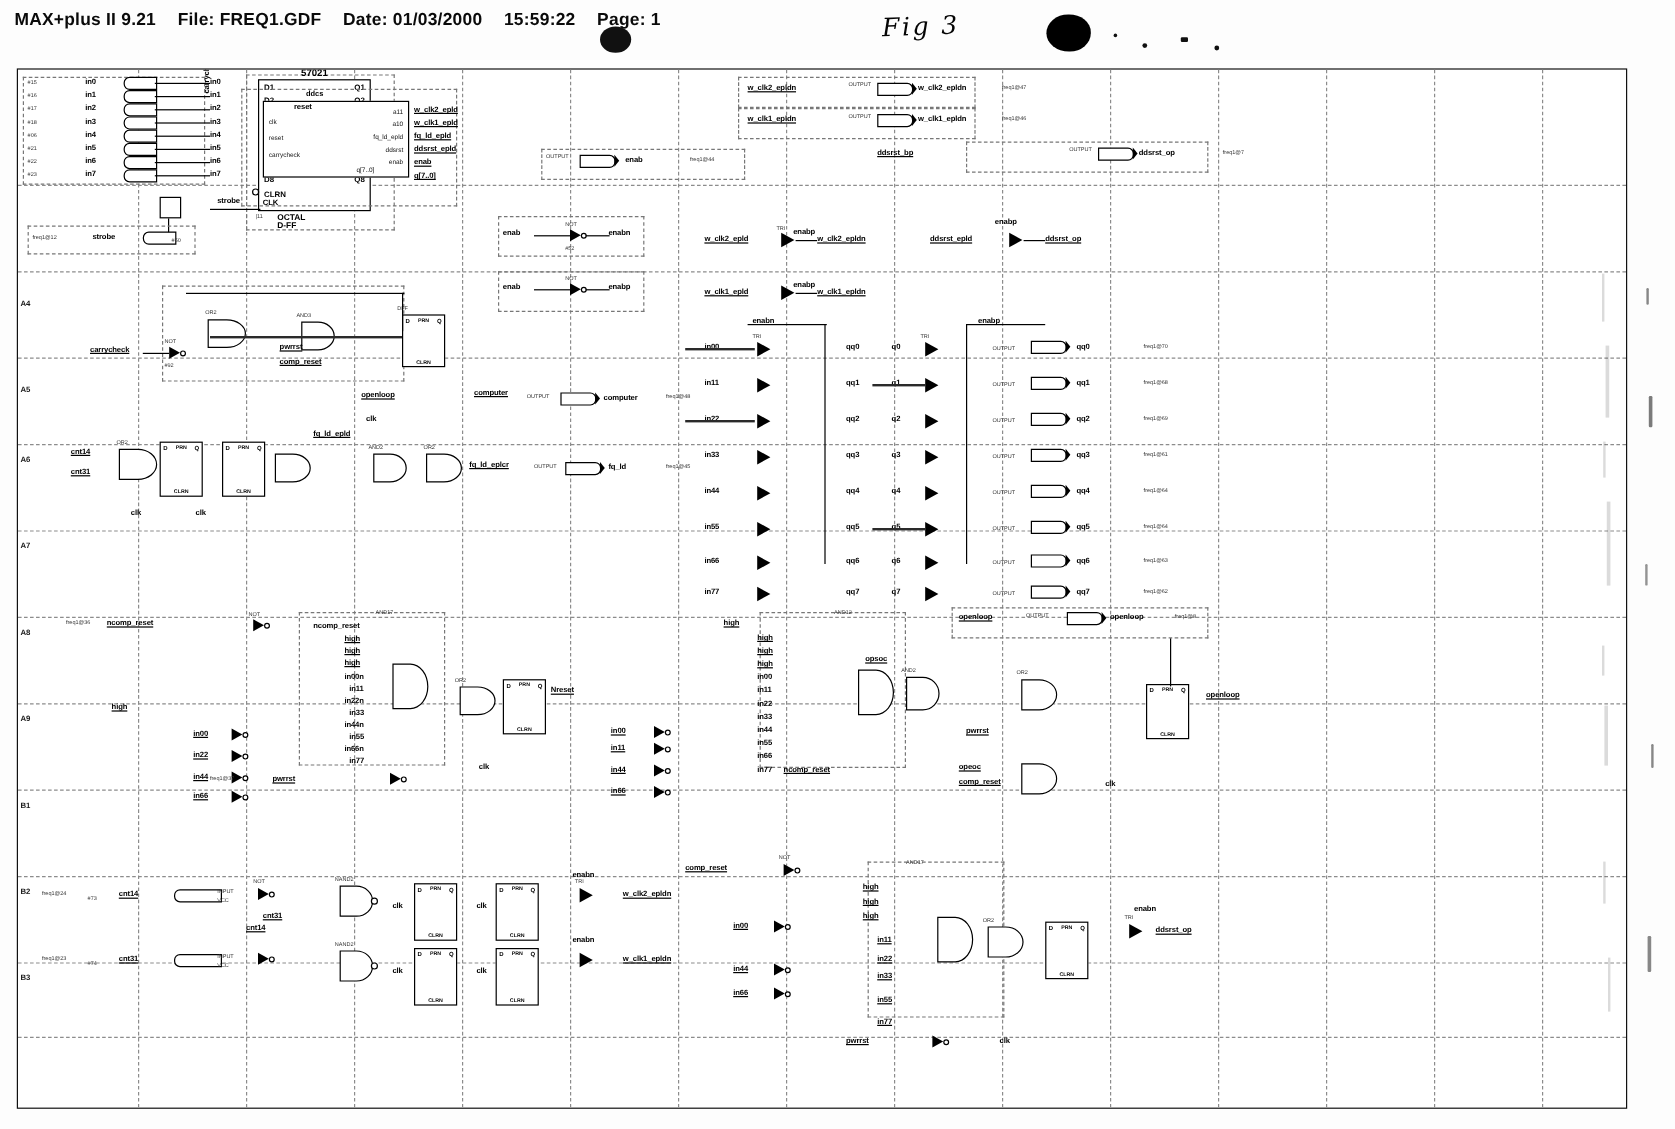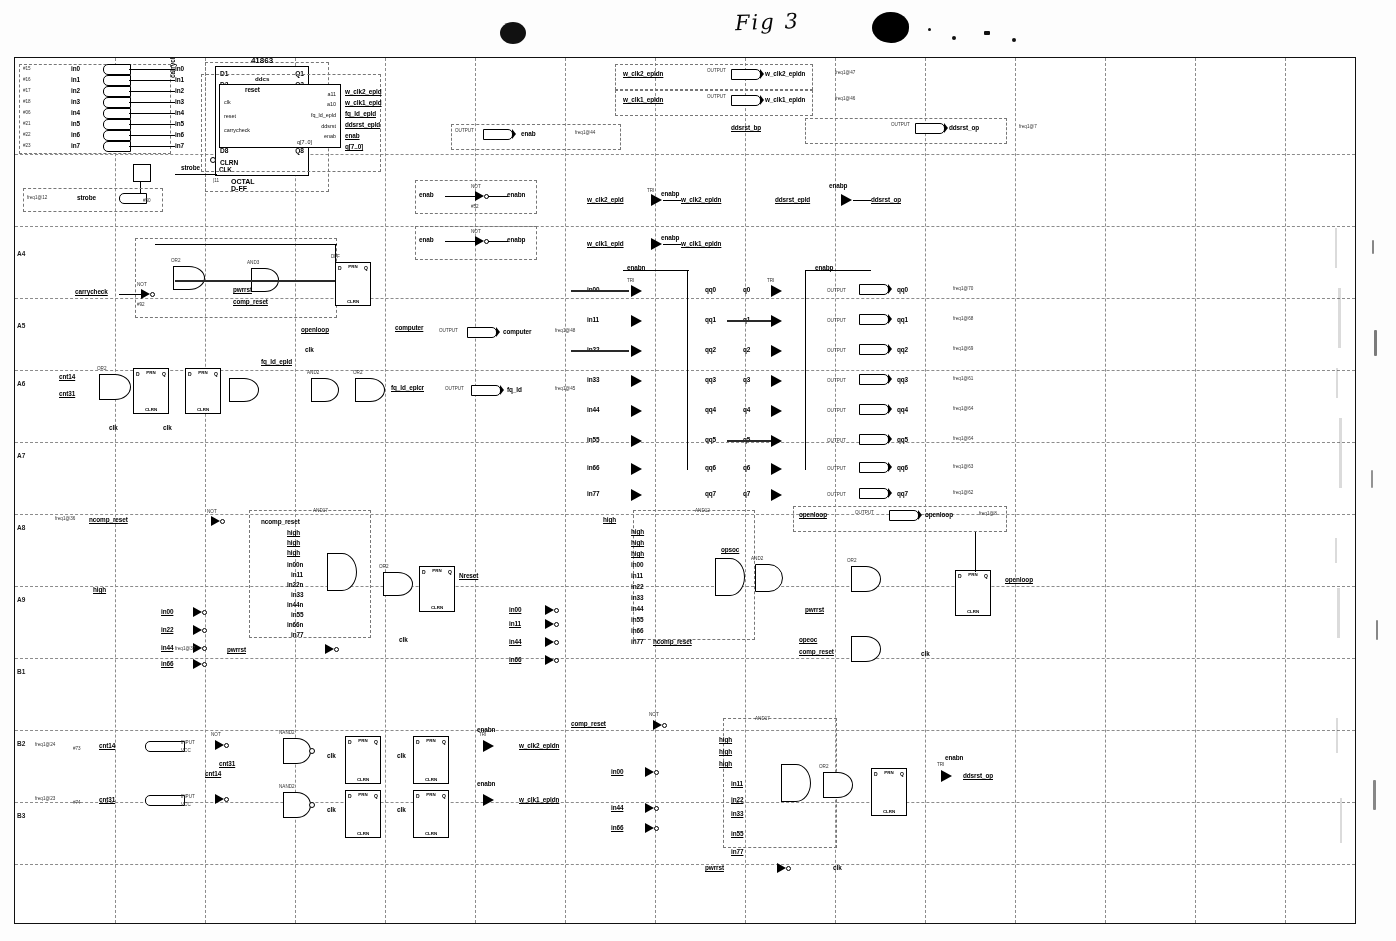--- a/index.html
+++ b/index.html
@@ -84,20 +84,25 @@
 
   .grp{position:absolute;}
   .scan-noise{position:absolute;background:#333;opacity:.5;}
   #right-edge-noise{position:absolute;right:4px;top:60px;width:20px;height:820px;opacity:.35;}
 </style>
 </head>
 <body>
 
 <div id="page">
 
+  <div id="header">
+    <div class="hdr-txt">
+      <span>MAX+plus II 9.21</span><span>File: FREQ1.GDF</span><span>Date: 01/03/2000</span><span>15:59:22</span><span>Page: 1</span>
+    </div>
+  </div>
 
   <div class="hw" id="fig-top">Fig 3</div>
   <div id="blob"></div>
   <div class="speck" style="left:928px;top:28px;width:3px;height:3px;"></div>
   <div class="speck" style="left:952px;top:36px;width:4px;height:4px;"></div>
   <div class="speck" style="left:984px;top:31px;width:6px;height:4px;border-radius:1px;"></div>
   <div class="speck" style="left:1012px;top:38px;width:4px;height:4px;"></div>
   <div class="speck" style="left:500px;top:22px;width:26px;height:22px;border-radius:50%;"></div>
 
   <div class="hw" id="fig-bottom">Fig 3</div>
@@ -188,21 +193,21 @@
         <div class="wire" style="left:114px;top:44px;width:46px;"></div>
         <div class="wire" style="left:114px;top:55px;width:46px;"></div>
         <div class="wire" style="left:114px;top:66px;width:46px;"></div>
         <div class="wire" style="left:114px;top:77px;width:46px;"></div>
         <div class="wire" style="left:114px;top:88px;width:46px;"></div>
       </div>
 
       <div class="grp">
         <div class="dbox" style="left:190px;top:4px;width:122px;height:128px;"></div>
         <div class="box" id="ic74273">
-          <div class="ttl">41863</div>
+          <div class="ttl">57021</div>
           <div class="pl" style="top:3px;">D1</div>
           <div class="pl" style="top:14px;">D2</div>
           <div class="pl" style="top:25px;">D3</div>
           <div class="pl" style="top:36px;">D4</div>
           <div class="pl" style="top:47px;">D5</div>
           <div class="pl" style="top:58px;">D6</div>
           <div class="pl" style="top:69px;">D7</div>
           <div class="pl" style="top:80px;">D8</div>
           <div class="pl" style="top:92px;">CLRN</div>
           <div class="pr" style="top:3px;">Q1</div>

